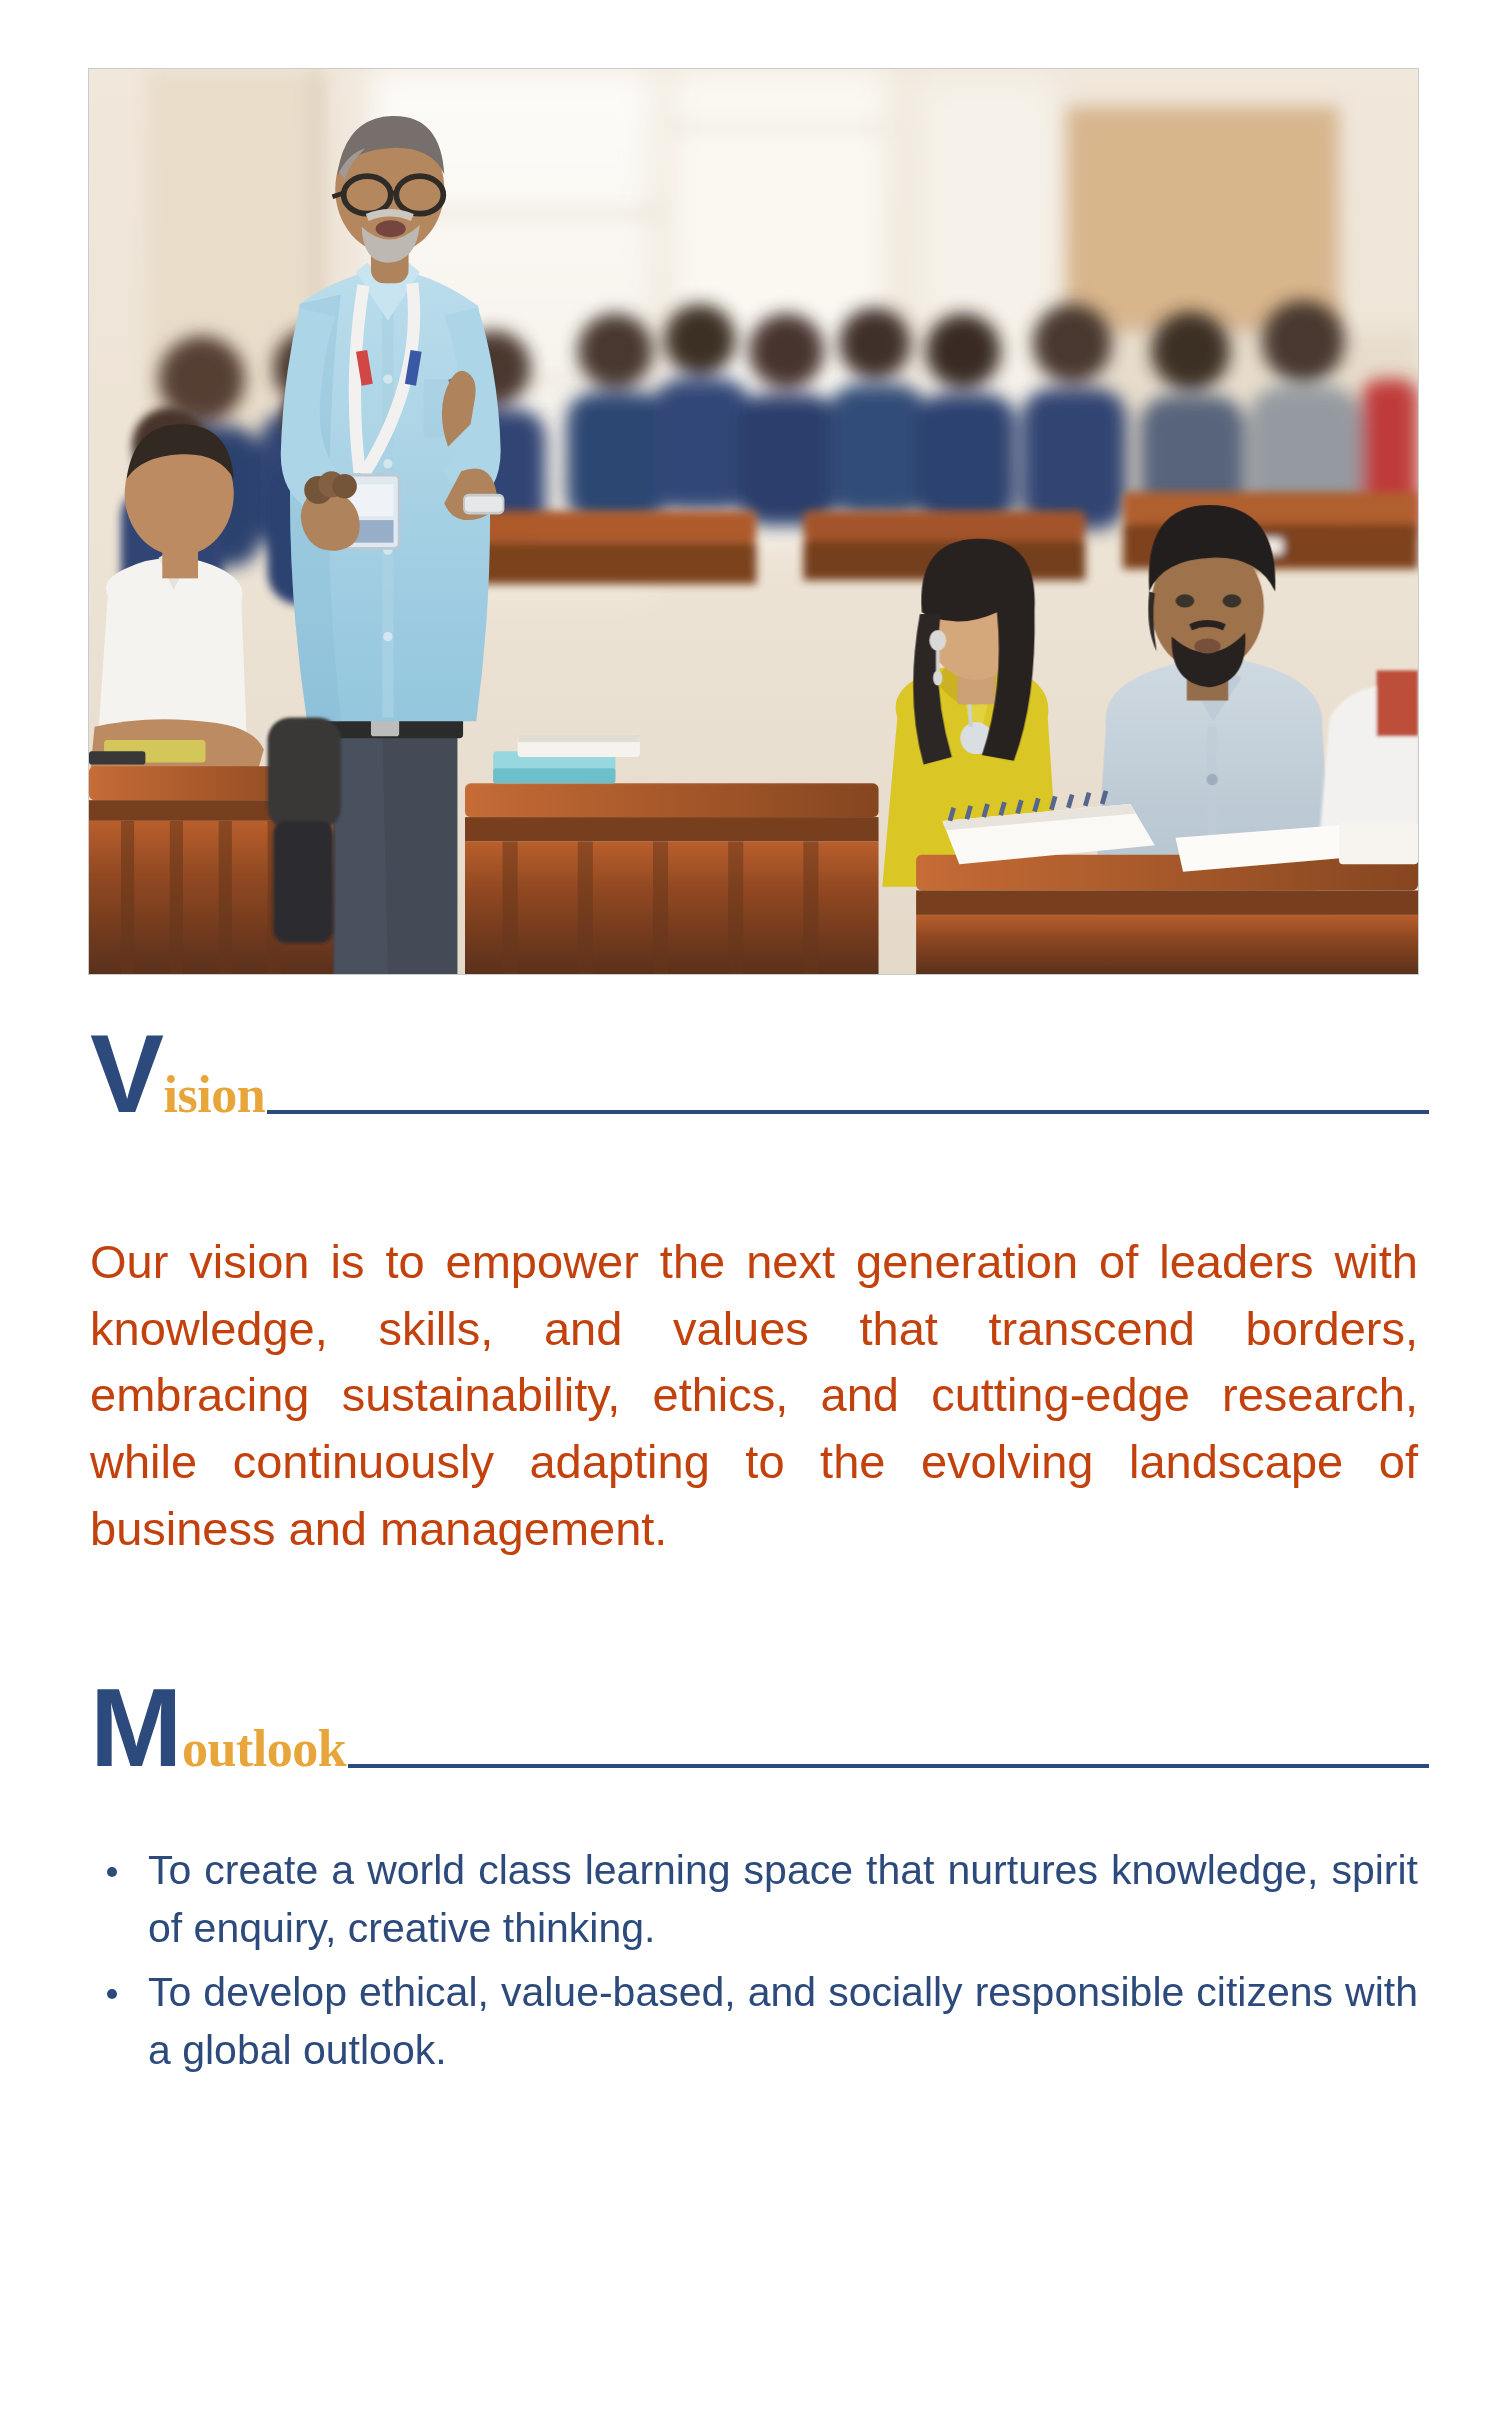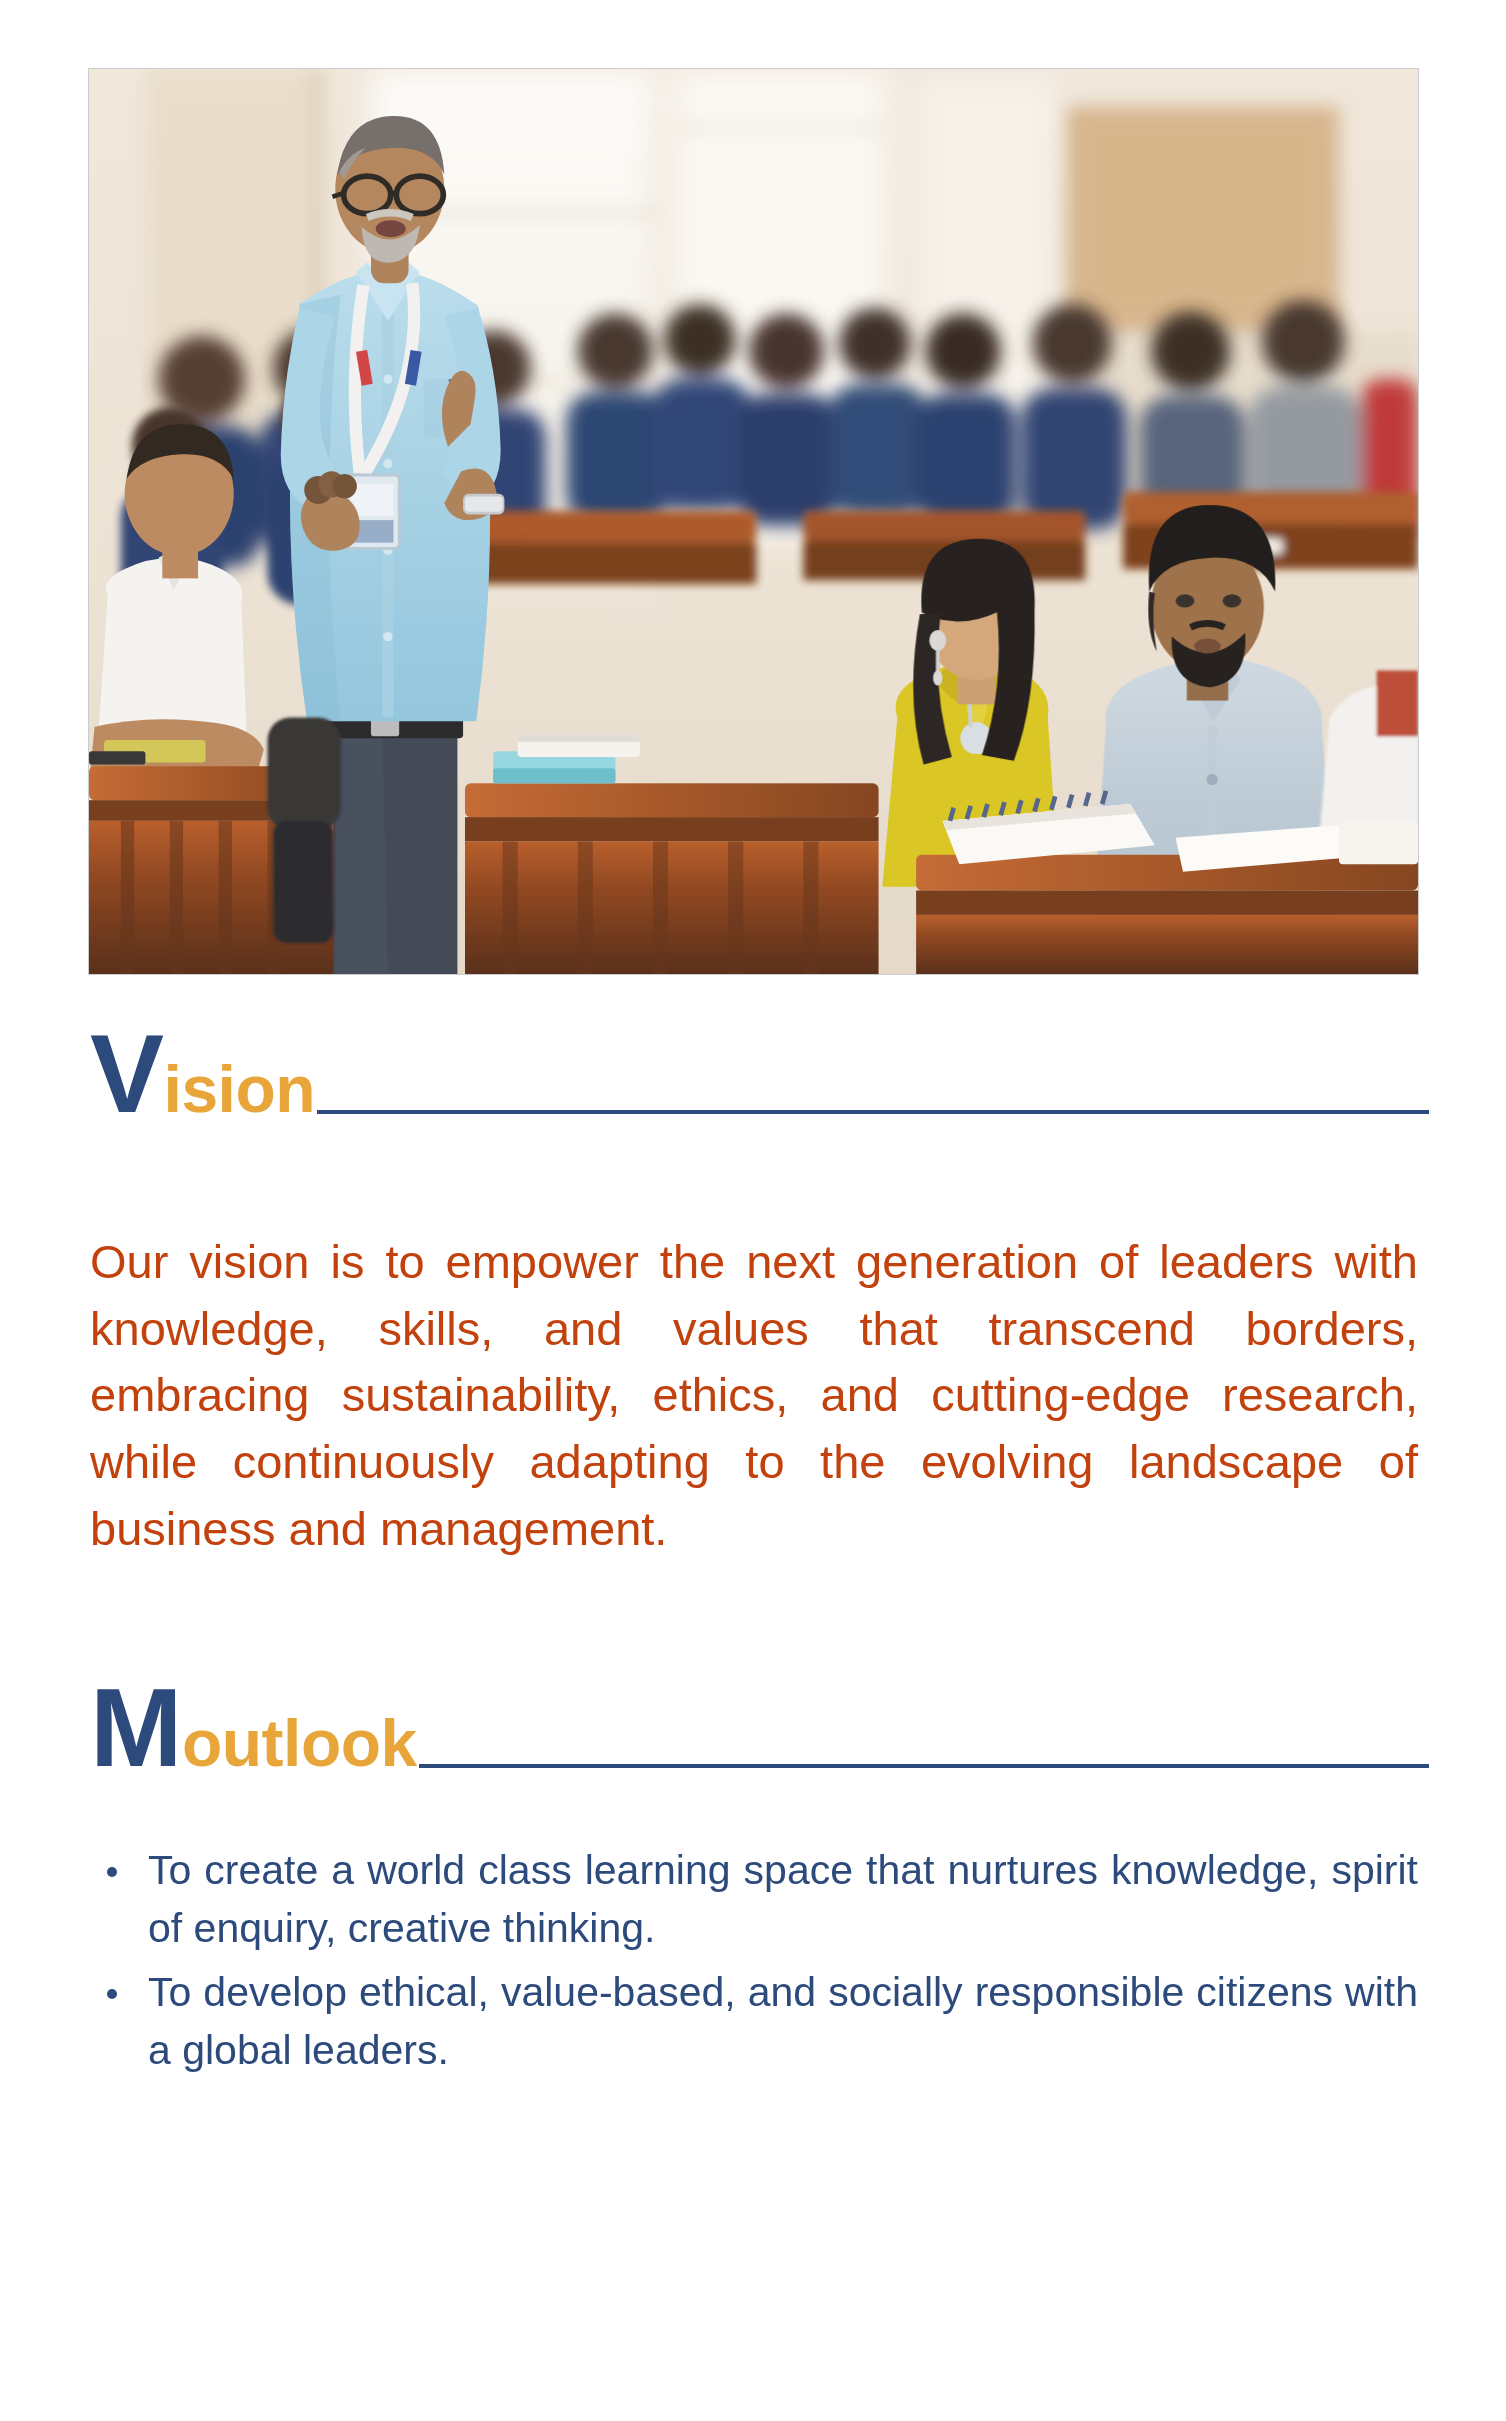--- a/index.html
+++ b/index.html
@@ -42,24 +42,24 @@
     line-height: 0.95;
     letter-spacing: -0.5px;
   }
   .head-cap {
     font-size: 111px;
     font-weight: 700;
     color: #2d4a7c;
     font-family: "Liberation Sans", sans-serif;
   }
   .head-rest {
-    font-size: 66px;
+    font-size: 52px;
     font-weight: 600;
     color: #e8a63a;
-    font-family: Liberation Sans, sans-serif;
+    font-family: Liberation Serif, serif;
   }
   .head-rule {
     flex: 1 1 auto;
     height: 4.7px;
     background: #2d4a7c;
     margin-bottom: 13px;
     margin-left: 1.9px;
   }
 
   #vision-head { top: 1022px; }
@@ -402,15 +402,15 @@
 
 <p class="body-text" id="vision-body">Our vision is to empower the next generation of leaders with knowledge, skills, and values that transcend borders, embracing sustainability, ethics, and cutting-edge research, while continuously adapting to the evolving landscape of business and management.</p>
 
 <div class="section-head" id="mission-head">
   <span class="head-word"><span class="head-cap">M</span><span class="head-rest">outlook</span></span>
   <span class="head-rule"></span>
 </div>
 
 <ul id="mission-list">
   <li><span class="bullet-dot"></span><span>To create a world class learning space that nurtures knowledge, spirit of enquiry, creative thinking.</span></li>
-  <li><span class="bullet-dot"></span><span>To develop ethical, value-based, and socially responsible citizens with a global leaders.</span></li>
+  <li><span class="bullet-dot"></span><span>To develop ethical, value-based, and socially responsible citizens with a global outlook.</span></li>
 </ul>
 
 
 </body></html>

